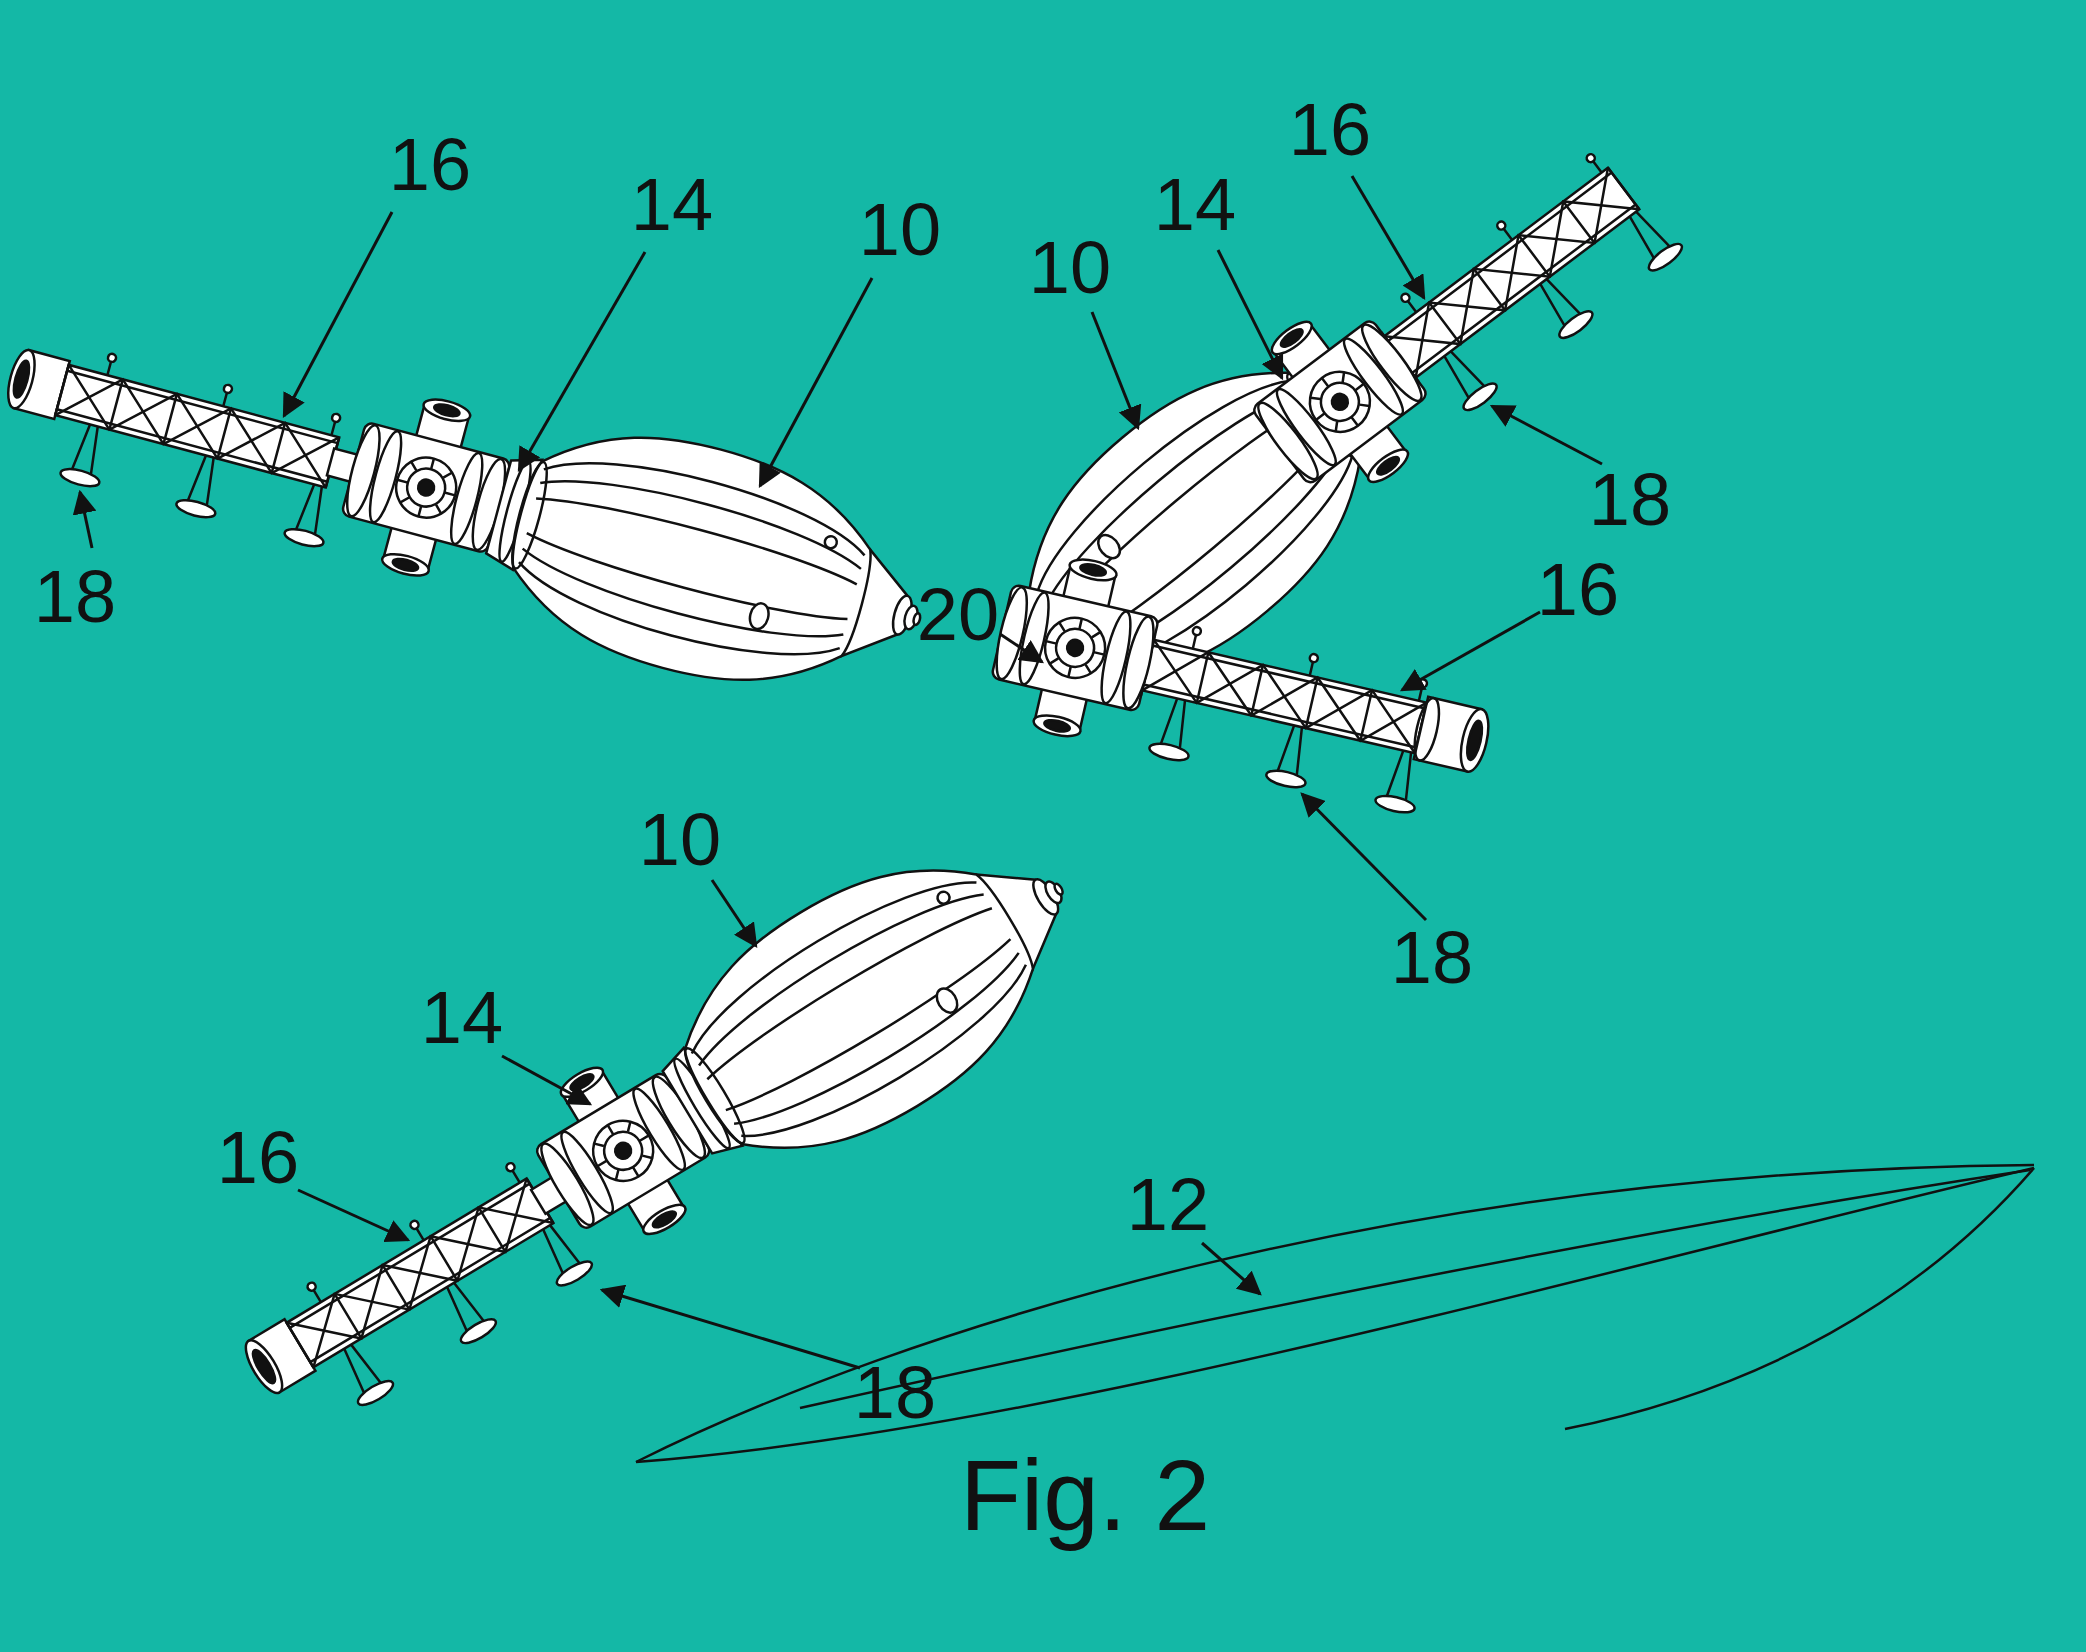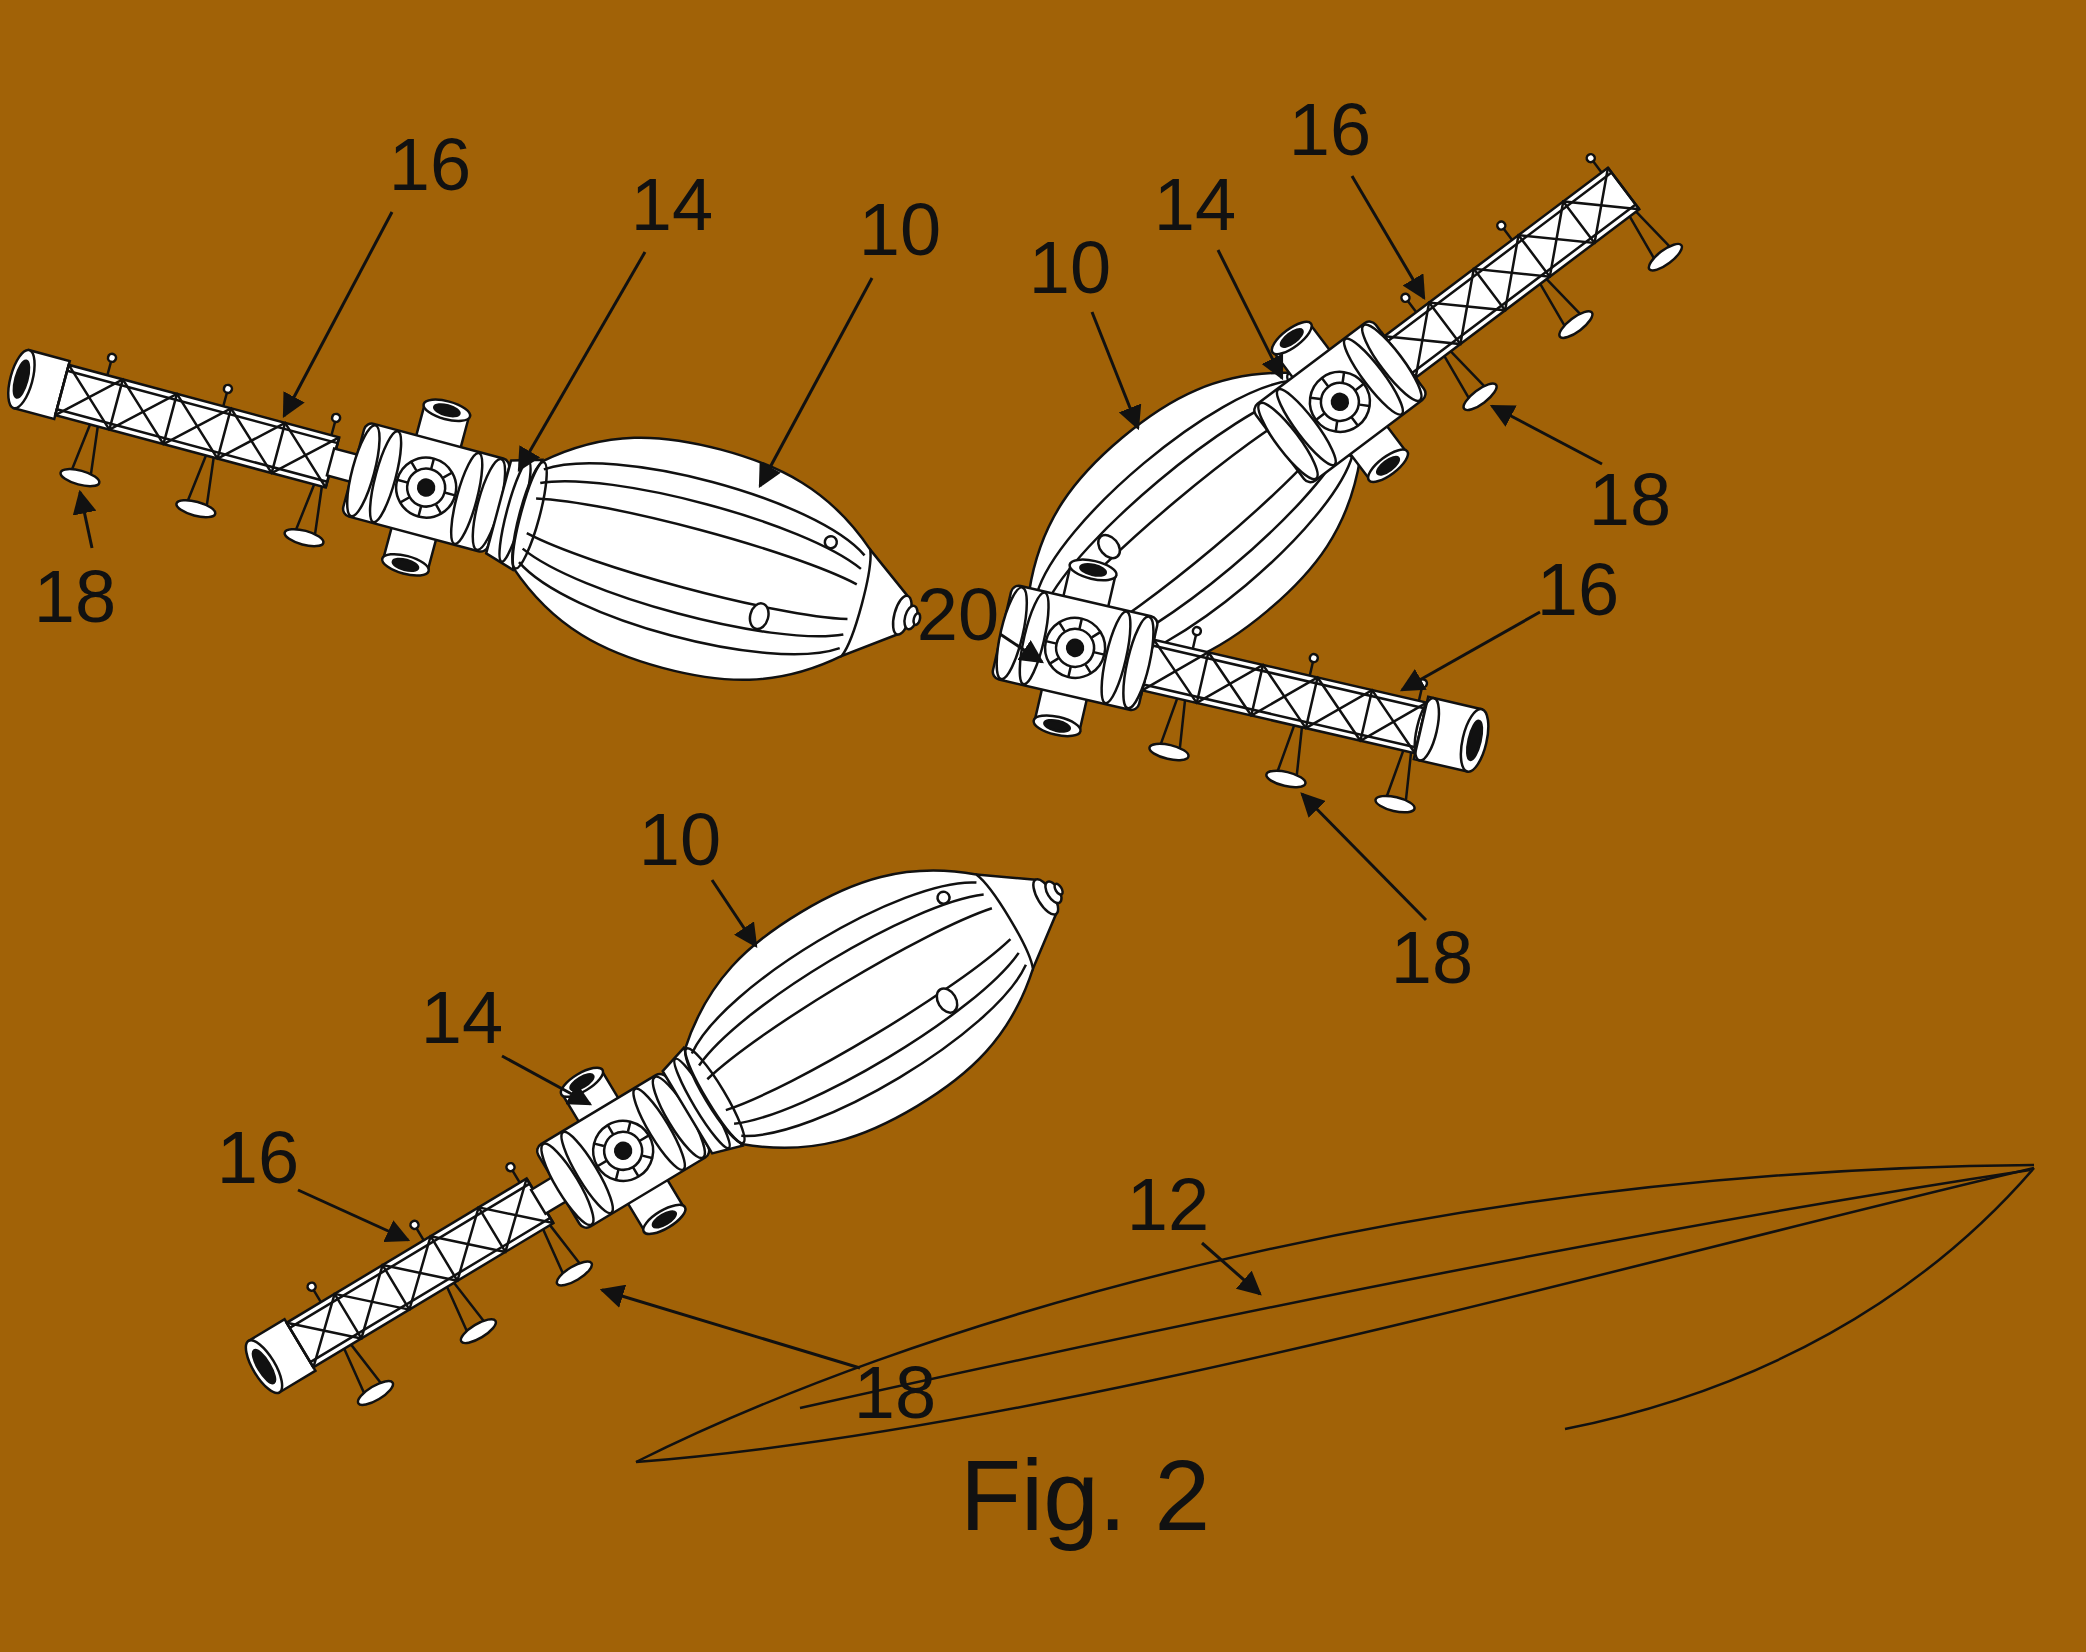--- a/index.html
+++ b/index.html
@@ -1,16 +1,16 @@
 <!DOCTYPE html>
 <html><head>
 <meta charset="utf-8">
 <style>
   html,body{margin:0;padding:0;background:#ffffff;}
-  .page{position:relative;width:2086px;height:1652px;background:#a16207;overflow:hidden;
+  .page{position:relative;width:2086px;height:1652px;background:#14b8a6;overflow:hidden;
         font-family:"Liberation Sans",sans-serif;}
   svg{display:block;}
   text{font-family:"Liberation Sans",sans-serif;fill:#111;}
   .ref-label{font-size:74px;}
   .caption{font-size:100px;}
 </style>
 </head>
 <body>
 
 <div class="page">

